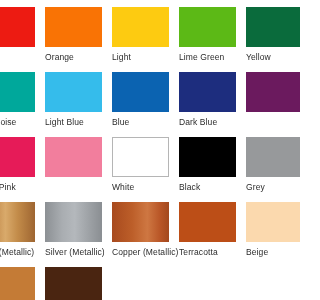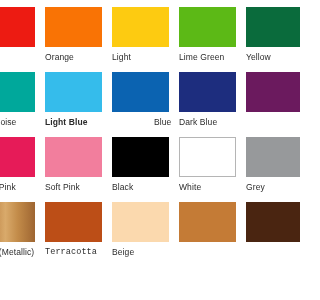--- a/index.html
+++ b/index.html
@@ -90,62 +90,69 @@
       <span class="swatch-chip" style="background-color: rgb(10, 107, 60);"></span>
       <span class="swatch-label" style="color: rgb(43, 43, 43);">Yellow</span>
     </div>
 
     <div class="swatch-cell">
       <span class="swatch-chip" style="background-color: rgb(0, 168, 155);"></span>
       <span class="swatch-label" style="color: rgb(43, 43, 43);">Turquoise</span>
     </div>
     <div class="swatch-cell">
       <span class="swatch-chip" style="background-color: rgb(53, 188, 235);"></span>
-      <span class="swatch-label" style="color: rgb(43, 43, 43); font-weight: bold;">Light Blue</span>
+      <span class="swatch-label" style="color: rgb(43, 43, 43);">Light Blue</span>
     </div>
     <div class="swatch-cell">
       <span class="swatch-chip" style="background-color: rgb(11, 99, 177);"></span>
-      <span class="swatch-label" style="color: rgb(43, 43, 43); margin-left: 42px;">Blue</span>
+      <span class="swatch-label" style="color: rgb(43, 43, 43);">Blue</span>
     </div>
     <div class="swatch-cell">
       <span class="swatch-chip" style="background-color: rgb(29, 45, 126);"></span>
       <span class="swatch-label" style="color: rgb(43, 43, 43);">Dark Blue</span>
     </div>
     <div class="swatch-cell">
       <span class="swatch-chip" style="background-color: rgb(107, 26, 94);"></span>
     </div>
 
     <div class="swatch-cell">
       <span class="swatch-chip" style="background-color: rgb(230, 27, 88);"></span>
       <span class="swatch-label" style="color: rgb(43, 43, 43);">Dark Pink</span>
     </div>
     <div class="swatch-cell">
       <span class="swatch-chip" style="background-color: rgb(242, 126, 157);"></span>
-      <span class="swatch-label" style="color: rgb(43, 43, 43);">Soft Pink</span>
+    </div>
+    <div class="swatch-cell">
+      <span class="swatch-chip bordered" style="background-color: rgb(255, 255, 255); border-color: rgb(181, 181, 181);"></span>
+      <span class="swatch-label" style="color: rgb(43, 43, 43);">White</span>
     </div>
     <div class="swatch-cell">
       <span class="swatch-chip" style="background-color: rgb(0, 0, 0);"></span>
       <span class="swatch-label" style="color: rgb(43, 43, 43);">Black</span>
-    </div>
-    <div class="swatch-cell">
-      <span class="swatch-chip bordered" style="background-color: rgb(255, 255, 255); border-color: rgb(181, 181, 181);"></span>
-      <span class="swatch-label" style="color: rgb(43, 43, 43);">White</span>
     </div>
     <div class="swatch-cell">
       <span class="swatch-chip" style="background-color: rgb(151, 153, 155);"></span>
       <span class="swatch-label" style="color: rgb(43, 43, 43);">Grey</span>
     </div>
 
     <div class="swatch-cell">
       <span class="swatch-chip" style="background-image: linear-gradient(90deg, rgb(156, 98, 48) 0%, rgb(184, 124, 61) 18%, rgb(217, 170, 107) 48%, rgb(194, 139, 73) 70%, rgb(158, 101, 49) 100%);"></span>
       <span class="swatch-label" style="color: rgb(43, 43, 43);">Gold (Metallic)</span>
     </div>
     <div class="swatch-cell">
+      <span class="swatch-chip" style="background-image: linear-gradient(90deg, rgb(140, 144, 148) 0%, rgb(169, 173, 177) 30%, rgb(180, 184, 188) 52%, rgb(157, 161, 165) 78%, rgb(138, 142, 146) 100%);"></span>
+      <span class="swatch-label" style="color: rgb(43, 43, 43);">Silver (Metallic)</span>
+    </div>
+    <div class="swatch-cell">
+      <span class="swatch-chip" style="background-image: linear-gradient(90deg, rgb(168, 74, 30) 0%, rgb(188, 94, 41) 35%, rgb(206, 119, 66) 62%, rgb(184, 85, 38) 85%, rgb(163, 72, 29) 100%);"></span>
+      <span class="swatch-label" style="color: rgb(43, 43, 43);">Copper (Metallic)</span>
+    </div>
+    <div class="swatch-cell">
       <span class="swatch-chip" style="background-color: rgb(188, 78, 23);"></span>
-      <span class="swatch-label" style="color: rgb(43, 43, 43); font-family: Liberation Mono, monospace;">Terracotta</span>
+      <span class="swatch-label" style="color: rgb(43, 43, 43);">Terracotta</span>
     </div>
     <div class="swatch-cell">
       <span class="swatch-chip" style="background-color: rgb(251, 217, 174);"></span>
       <span class="swatch-label" style="color: rgb(43, 43, 43);">Beige</span>
     </div>
 
     <div class="swatch-cell">
       <span class="swatch-chip" style="background-color: rgb(196, 123, 54);"></span>
 
     </div>

